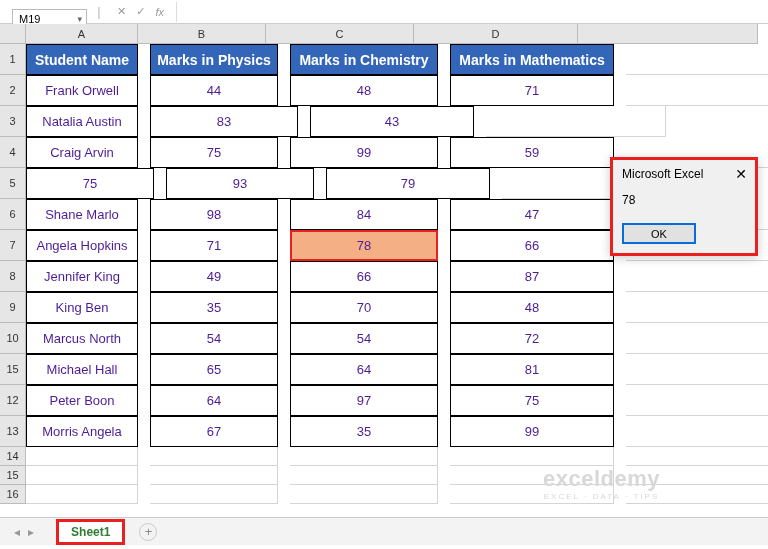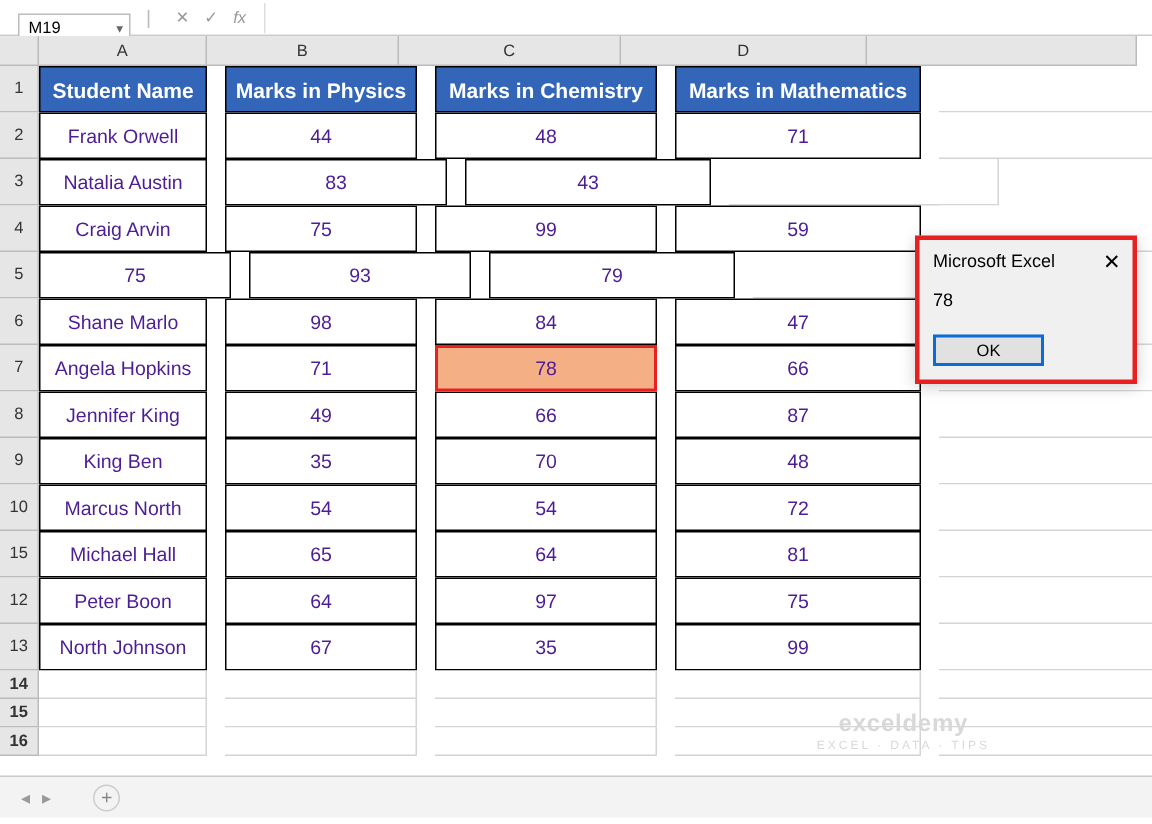--- a/index.html
+++ b/index.html
@@ -15,21 +15,21 @@
     .fb-input { flex: 1; height: 20px; border-left: 1px solid #ddd; margin-left: 6px; }
     
     .sheet { position: relative; }
     .corner { position: absolute; left: 0; top: 0; width: 26px; height: 20px; background: #e6e6e6; border-right: 1px solid #bbb; border-bottom: 1px solid #bbb; }
     .col-headers { position: absolute; left: 26px; top: 0; display: flex; }
     .col-h { height: 20px; background: #e6e6e6; border-right: 1px solid #bbb; border-bottom: 1px solid #bbb; text-align: center; line-height: 20px; font-size: 11px; color: #333; }
     .row-headers { position: absolute; left: 0; top: 20px; }
     .row-h { width: 26px; background: #e6e6e6; border-right: 1px solid #bbb; border-bottom: 1px solid #bbb; text-align: center; font-size: 11px; color: #333; display: flex; align-items: center; justify-content: center; }
     .row-h.data { height: 31px; }
     .row-h.head { height: 31px; }
-    .row-h.small { height: 19px; font-weight: bold; }
+    .row-h.small { height: 19px; }
     
     .grid { position: absolute; left: 26px; top: 20px; }
     .grid-row { display: flex; gap: 12px; }
     .cell { border-right: 1px solid #d4d4d4; border-bottom: 1px solid #d4d4d4; display: flex; align-items: center; justify-content: center; background: #fff; height: 31px; }
     .cell.small { height: 19px; }
     
     .tcell { border: 1px solid #000; height: 31px; background: #fff; font-size: 13px; color: #4c1d95; display: flex; align-items: center; justify-content: center; }
     .thead { background: #3366b8; color: #fff; font-weight: bold; font-size: 14px; border: 1px solid #000; height: 31px; display: flex; align-items: center; justify-content: center; }
     
     .c-a { width: 112px; }
@@ -41,21 +41,21 @@
     .highlighted { background: #f4b084 !important; border: 2px solid #e82020 !important; position: relative; z-index: 2; }
     
     .msgbox-wrap { position: absolute; right: 10px; top: 157px; width: 148px; border: 3px solid #e82020; background: #f0f0f0; box-shadow: 0 2px 10px rgba(0,0,0,0.2); z-index: 10; }
     .msgbox-title { display: flex; justify-content: space-between; align-items: center; padding: 7px 8px 5px 9px; font-size: 12px; color: #000; }
     .msgbox-close { font-size: 14px; line-height: 12px; cursor: pointer; }
     .msgbox-body { padding: 7px 9px 16px 9px; font-size: 12px; color: #000; }
     .msgbox-btns { padding: 0 9px 9px 9px; display: flex; }
     .msgbox-ok { width: 74px; height: 21px; border: 2px solid #0b6bdb; background: #e1e1e1; font-size: 11px; color: #000; cursor: pointer; }
     
     .watermark { position: absolute; right: 108px; bottom: 48px; text-align: center; color: #d8d8d8; z-index: 1; pointer-events: none; }
-    .wm-main { font-size: 16px; font-weight: bold; letter-spacing: 0.5px; }
+    .wm-main { font-size: 22px; font-weight: bold; letter-spacing: 0.5px; }
     .wm-sub { font-size: 8px; letter-spacing: 2px; }
     
     .sheet-tabs { position: absolute; bottom: 4px; left: 0; width: 100%; height: 28px; background: #f3f3f3; border-top: 1px solid #ccc; display: flex; align-items: center; }
     .tab-nav { display: flex; gap: 8px; padding: 0 14px; color: #999; }
     .tab-nav span { font-size: 12px; }
     .tabs { display: flex; align-items: center; }
     .tab-box { border: 3px solid #e82020; padding: 3px 12px; background: #fff; margin-left: 8px; position: relative; }
     .tab-label { font-weight: bold; font-size: 12px; color: #2e7d32; }
     .tab-add { width: 18px; height: 18px; border: 1px solid #ccc; border-radius: 50%; display: flex; align-items: center; justify-content: center; margin-left: 14px; color: #888; font-size: 13px; cursor: pointer; }
   </style>
@@ -180,21 +180,21 @@
         <div class="cell c-rest"></div>
       </div>
     <div class="grid-row">
         <div class="tcell c-a">Peter Boon</div>
         <div class="tcell c-b">64</div>
         <div class="tcell c-c">97</div>
         <div class="tcell c-d">75</div>
         <div class="cell c-rest"></div>
       </div>
     <div class="grid-row">
-        <div class="tcell c-a">North Johnson</div>
+        <div class="tcell c-a">Morris Angela</div>
         <div class="tcell c-b">67</div>
         <div class="tcell c-c">35</div>
         <div class="tcell c-d">99</div>
         <div class="cell c-rest"></div>
       </div>
     <div class="grid-row">
         <div class="cell small c-a"></div>
         <div class="cell small c-b"></div>
         <div class="cell small c-c"></div>
         <div class="cell small c-d"></div>
@@ -232,15 +232,18 @@
     <button class="msgbox-ok">OK</button>
   </div>
 </div>
 
 <div class="sheet-tabs">
   <div class="tab-nav">
     <span>◂</span>
     <span>▸</span>
   </div>
   <div class="tabs">
+    <div class="tab-box">
+      <span class="tab-label">Sheet1</span>
+    </div>
     <div class="tab-add">+</div>
   </div>
 </div>
 
 </body></html>

